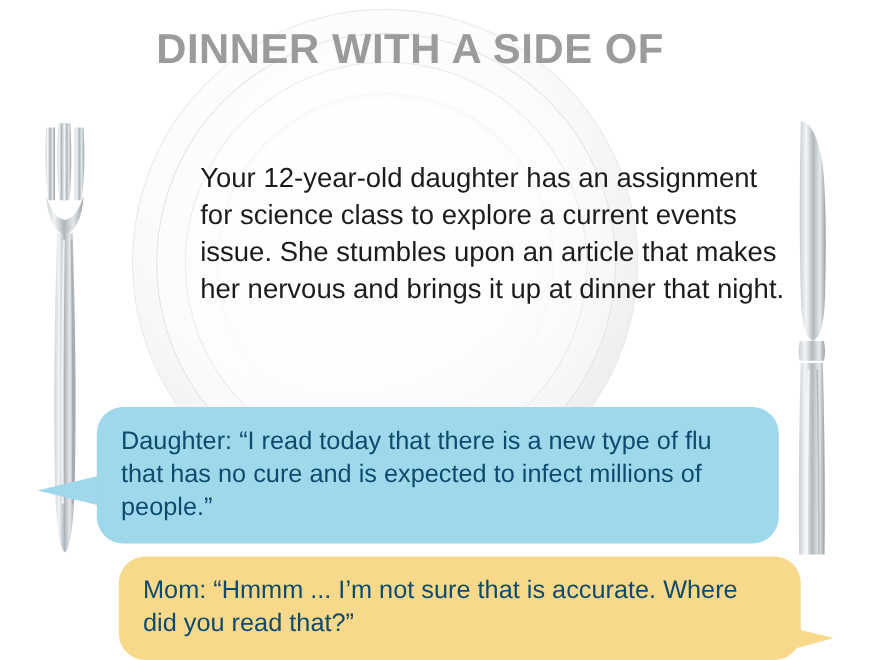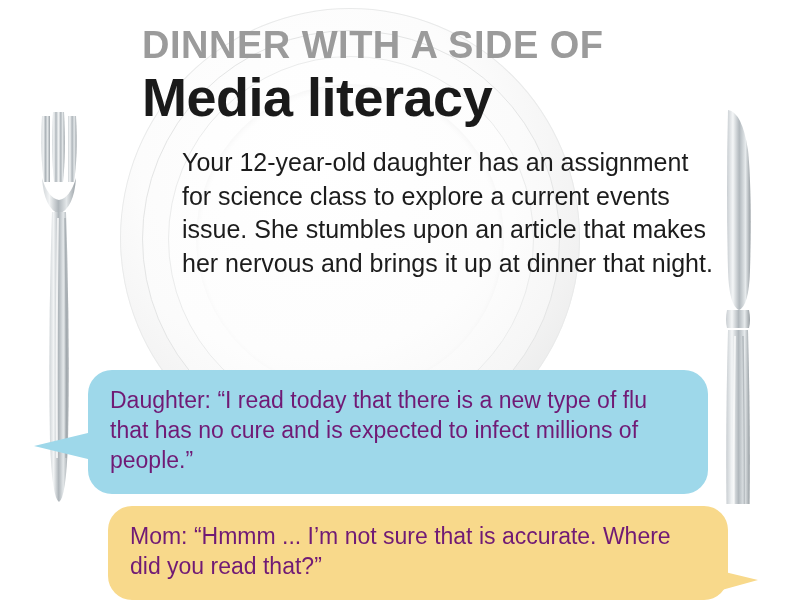--- a/index.html
+++ b/index.html
@@ -118,21 +118,21 @@
     margin-left: 40px;
   }
 
   
   .bubble {
     position: absolute;
     border-radius: 24px;
     padding: 16px 22px 18px 22px;
     font-size: 23px;
     line-height: 1.3;
-    color: #701a75;
+    color: #0c4a6e;
     box-sizing: border-box;
   }
   .bubble-daughter {
     left: 88px;
     top: 370px;
     width: 620px;
     background: #9ed8ea;
   }
   .bubble-mom {
     left: 108px;
@@ -211,21 +211,20 @@
 
       <path d="M13 206 h22 q2 10 0 18 h-22 q-2 -8 0 -18 z" fill="url(#metalK)"></path>
 
       <path d="M14 226 q-3 110 -1 210 q2 52 11 56 q9 -4 11 -56 q2 -100 -1 -210 z" fill="url(#metalK)"></path>
       <path d="M21 232 q-2 120 -1 220" stroke="#ffffff" stroke-opacity="0.7" stroke-width="2" fill="none"></path>
       <path d="M29 232 q2 120 1 220" stroke="#8e969c" stroke-opacity="0.5" stroke-width="1.5" fill="none"></path>
     </svg>
   </div>
 
   <div class="kicker">DINNER WITH A SIDE OF</div>
-  <div class="headline">Media literacy</div>
   <div class="intro">Your 12-year-old daughter has an assignment for science class to explore a current events issue. She stumbles upon an article that makes her nervous and brings it up at dinner that night.</div>
 
   <div class="tail tail-daughter"></div>
   <div class="bubble bubble-daughter">Daughter: “I read today that there is a new type of flu that has no cure and is expected to infect millions of people.”</div>
 
   <div class="tail tail-mom"></div>
   <div class="bubble bubble-mom">Mom: “Hmmm ... I’m not sure that is accurate. Where did you read that?”</div>
 
 </div>
 

